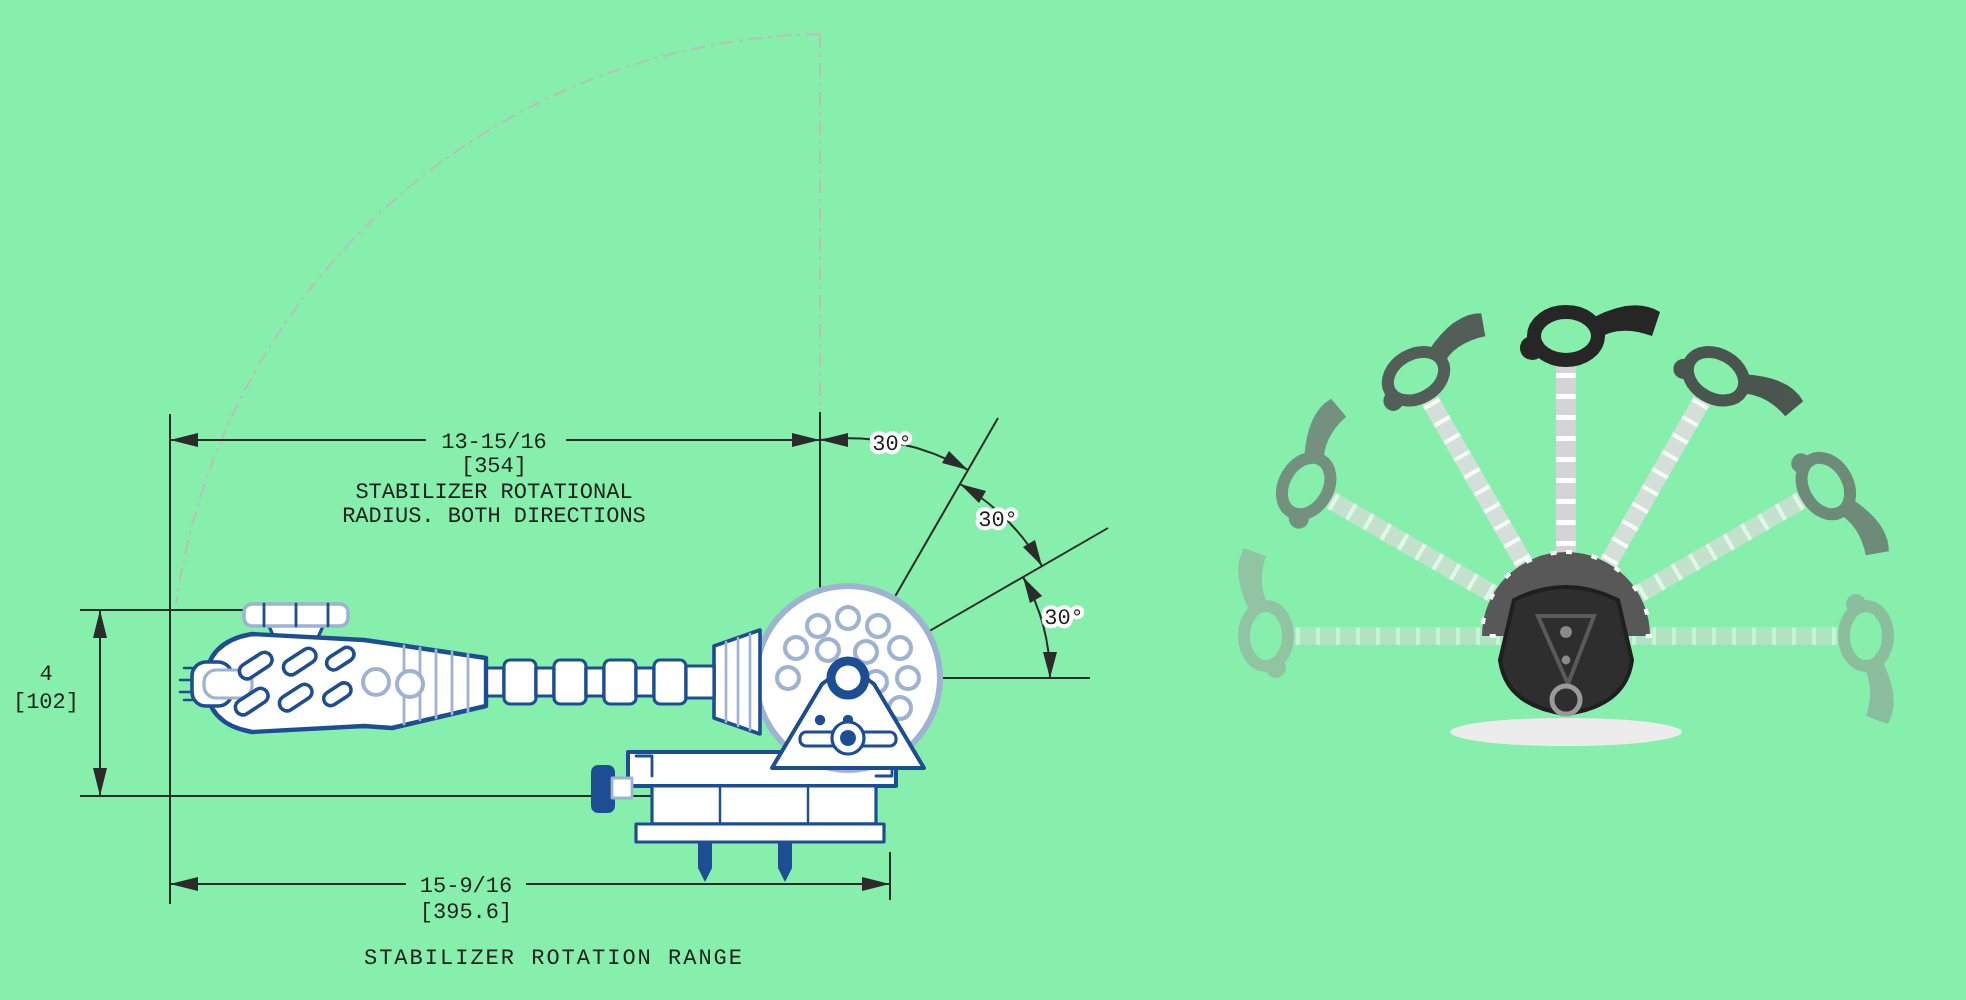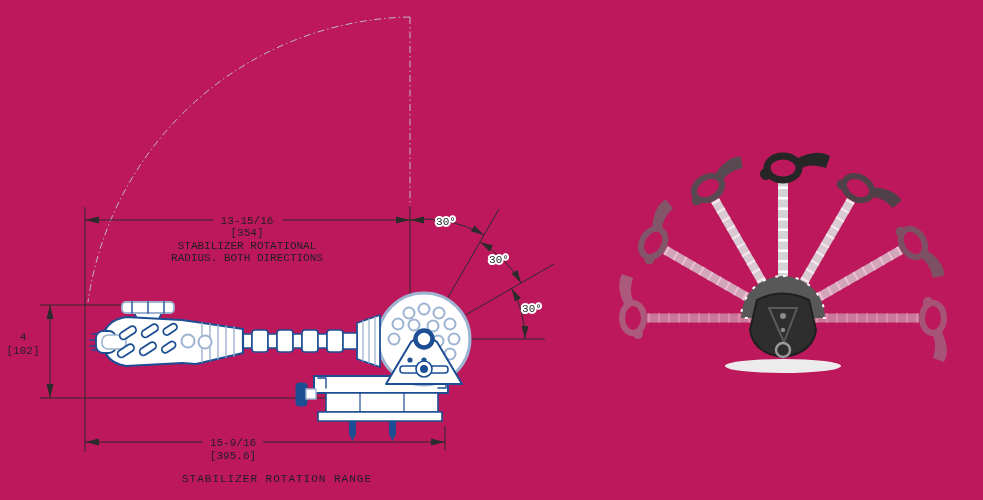--- a/index.html
+++ b/index.html
@@ -1,16 +1,16 @@
 <!DOCTYPE html>
 <html><head>
 <meta charset="utf-8">
 <style>
   html,body{margin:0;padding:0;background:#ffffff;}
-  .canvas{position:relative;width:983px;height:500px;background:#be185d;overflow:hidden;
+  .canvas{position:relative;width:983px;height:500px;background:#86efac;overflow:hidden;
           font-family:"Liberation Mono","DejaVu Sans Mono",monospace;}
   svg{position:absolute;left:0;top:0;}
   text.cad{font-family:"Liberation Mono","DejaVu Sans Mono",monospace;
            font-size:11px;fill:#1f1f1f;text-anchor:middle;}
   text.cad.halo{paint-order:stroke;stroke:#ffffff;stroke-width:4px;stroke-linejoin:round;}
   .dim{stroke:#2b2b2b;stroke-width:1;fill:none;}
   .dimfill{fill:#2b2b2b;stroke:none;}
   .ghost{stroke:#bdbdbd;stroke-width:1;fill:none;}
   .blu{stroke:#1d4e93;fill:#ffffff;}
   .blul{stroke:#9db3d1;fill:#ffffff;}

